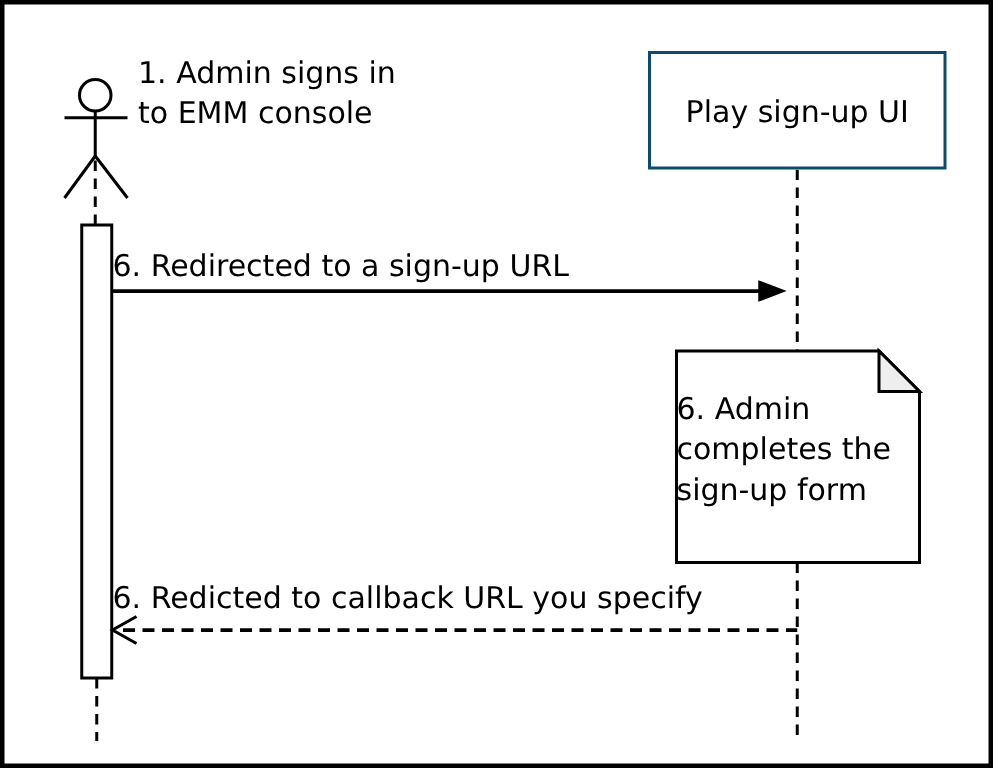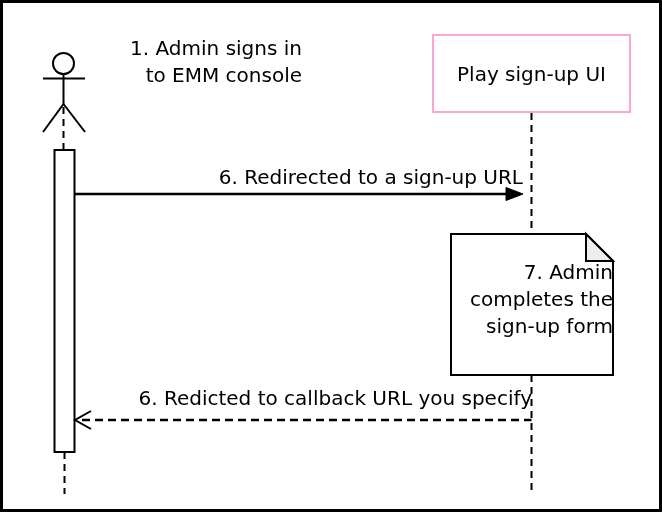--- a/index.html
+++ b/index.html
@@ -22,31 +22,31 @@
     left: 0;
     top: 0;
     width: 662px;
     height: 512px;
   }
   .label {
     position: absolute;
     color: #000000;
     font-size: 20px;
     line-height: 27px;
-    text-align: right;
+    text-align: left;
     white-space: pre-line;
   }
   .participant-box {
     position: absolute;
     left: 429px;
     top: 31px;
     width: 199px;
     height: 79px;
     box-sizing: border-box;
-    border: 2px solid #f9a8d4;
+    border: 2px solid #0c4a6e;
     background: #ffffff;
     display: flex;
     align-items: center;
     justify-content: center;
     font-size: 20px;
     color: #000000;
   }
   .actor-label   { left: 89px;  top: 32px;  width: 210px; }
   .msg2-label    { left: 72px;  top: 161px; width: 448px; }
   .note-label    { left: 448px; top: 256px; width: 162px; }
@@ -86,19 +86,19 @@
 
   <div class="participant-box">
     <span>Play sign-up UI</span>
   </div>
 
   <div class="label actor-label">1. Admin signs in
 to EMM console</div>
 
   <div class="label msg2-label">6. Redirected to a sign-up URL</div>
 
-  <div class="label note-label">7. Admin
+  <div class="label note-label">6. Admin
 completes the
 sign-up form</div>
 
   <div class="label msg4-label">6. Redicted to callback URL you specify</div>
 
 </div>
 
 </body></html>

